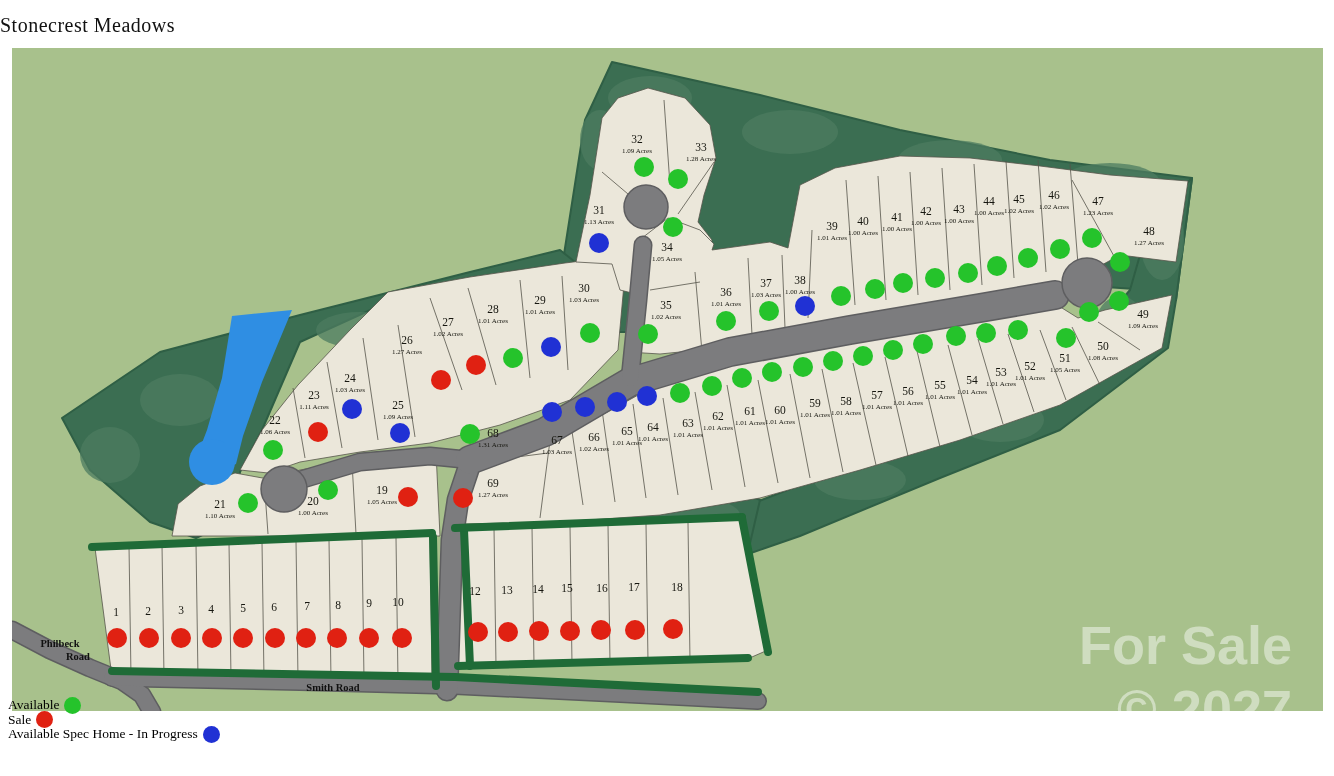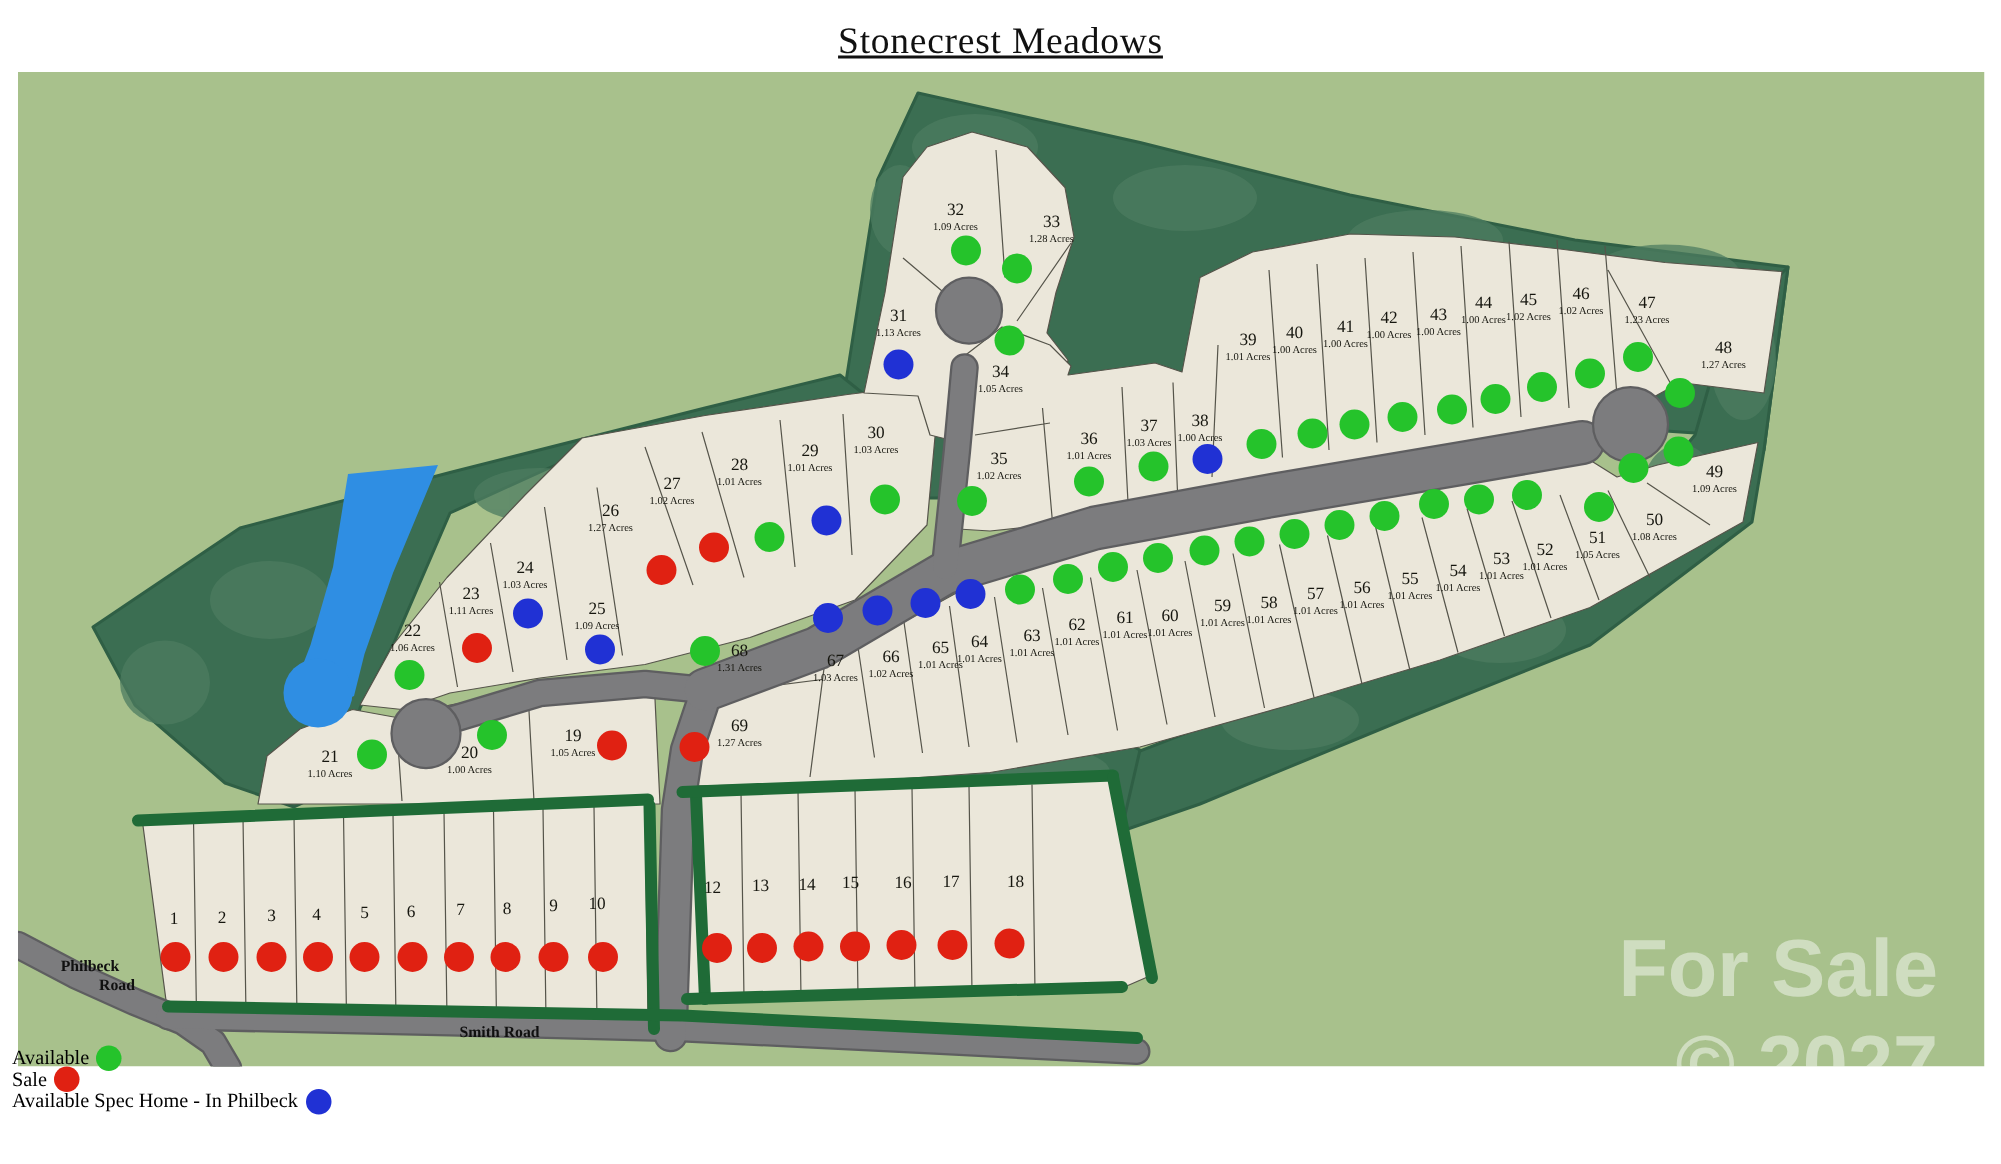--- a/index.html
+++ b/index.html
@@ -1,19 +1,19 @@
 <!DOCTYPE html>
 <html><head>
 <meta charset="utf-8">
 <style>
   html,body{margin:0;padding:0;background:#ffffff;}
   #stage{position:relative;width:1334px;height:776px;background:#ffffff;overflow:hidden;
          font-family:"Liberation Serif", serif;}
-  #map-title{position:absolute;top:14px;left:0;width:100%;text-align:center;
-             font-size:25px;color:#111;letter-spacing:.5px;text-decoration:underline;}
+  #map-title{position:absolute;top:14px;left:0;width:100%;
+             font-size:20px;color:#111;letter-spacing:.5px;}
   svg{position:absolute;top:0;left:0;}
   .lot-num{font-family:"Liberation Serif",serif;font-size:11.5px;fill:#16160f;text-anchor:middle;}
   .lot-acres{font-family:"Liberation Serif",serif;font-size:7px;fill:#16160f;text-anchor:middle;}
   .road-label{font-family:"Liberation Serif",serif;font-size:10.5px;fill:#101010;text-anchor:middle;font-weight:600;}
   .wm{font-family:"Liberation Sans",sans-serif;font-weight:bold;fill:#ffffff;opacity:.45;text-anchor:end;}
   #legend{position:absolute;left:8px;top:698px;font-size:13.5px;color:#000;}
   .legend-row{display:flex;align-items:center;height:14.5px;line-height:14.5px;}
   .legend-dot{display:inline-block;width:17px;height:17px;border-radius:50%;margin-left:5px;flex:0 0 auto;}
 </style>
 </head>
@@ -453,18 +453,18 @@
   <div id="legend">
     <div class="legend-row">
       <span>Available</span>
       <span class="legend-dot" style="background: rgb(37, 195, 43);"></span>
     </div>
     <div class="legend-row">
       <span>Sale</span>
       <span class="legend-dot" style="background: rgb(224, 33, 18);"></span>
     </div>
     <div class="legend-row">
-      <span>Available Spec Home - In Philbeck</span>
+      <span>Available Spec Home - In Progress</span>
       <span class="legend-dot" style="background: rgb(32, 49, 212);"></span>
     </div>
   </div>
 
 </div>
 
 </body></html>

